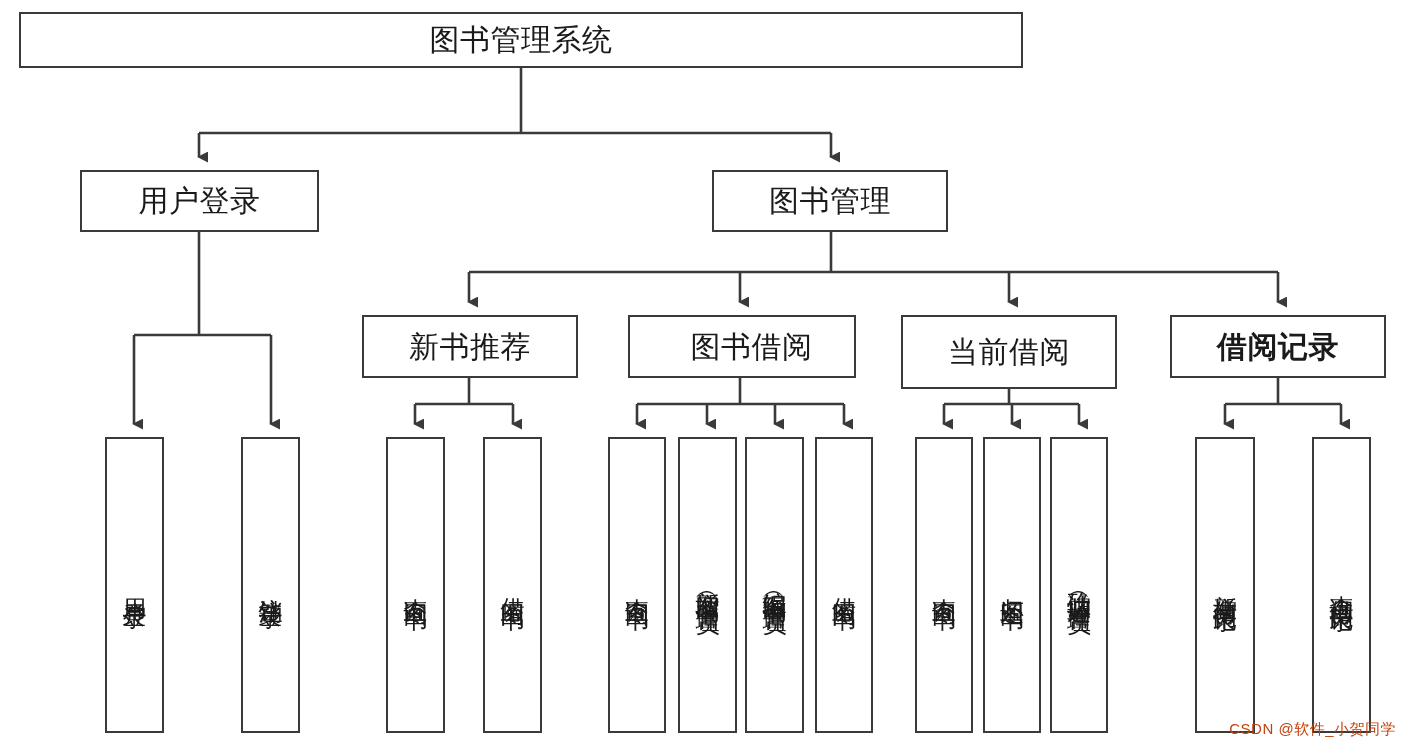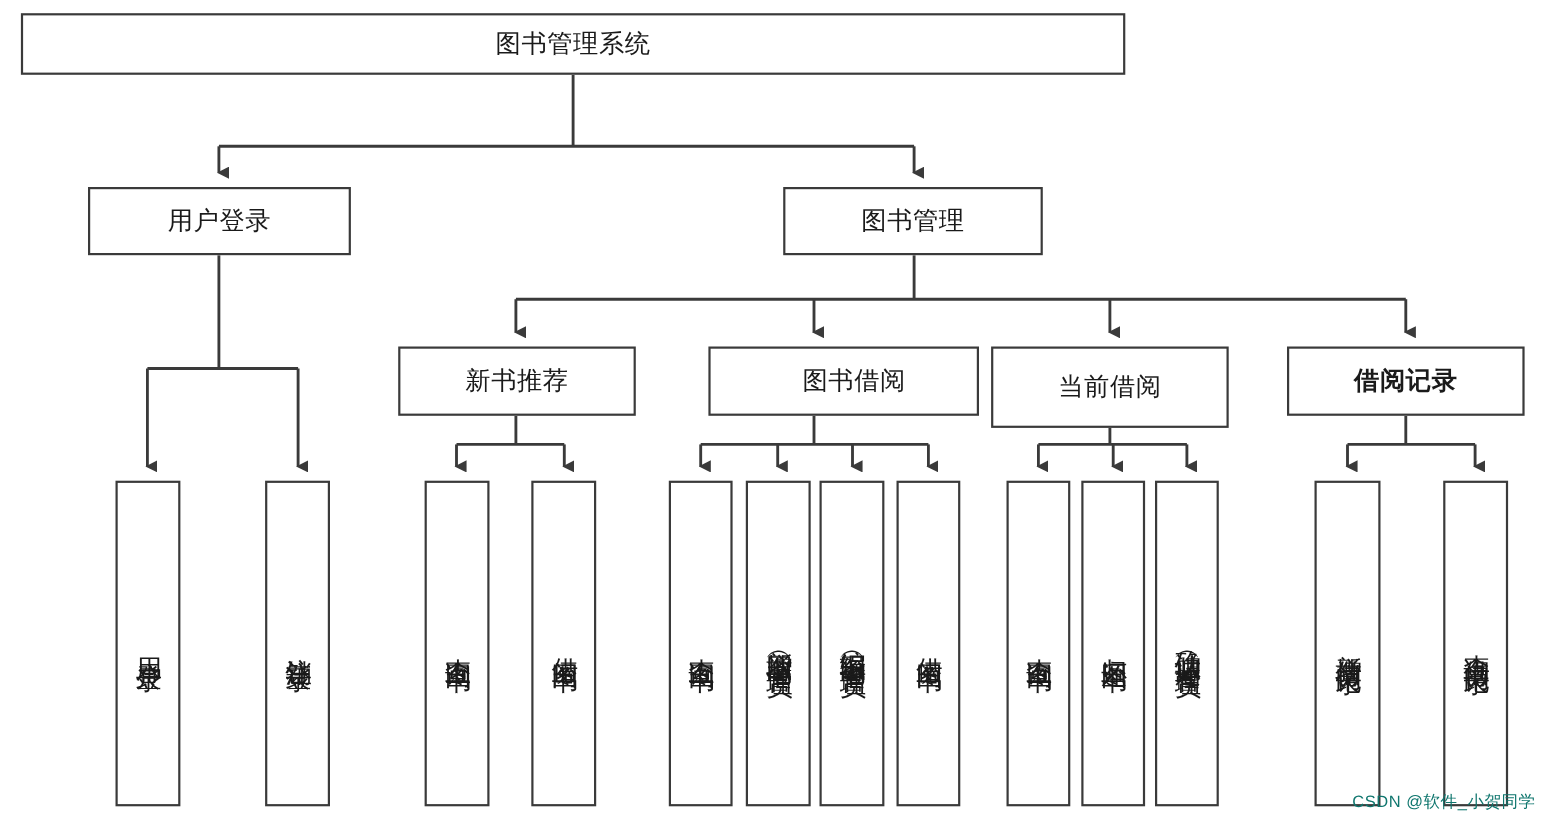--- a/index.html
+++ b/index.html
@@ -35,42 +35,42 @@
     color: #1a1a1a;
   }
   .node-label {
     display: block;
     text-align: center;
     line-height: 1.18;
     white-space: pre;
   }
   
   .node.horiz .node-label {
-    font-size: 23px;
+    font-size: 30px;
     letter-spacing: 0.5px;
   }
   
   .node.vert {
     align-items: center;
     justify-content: center;
   }
   .node.vert .node-label {
     writing-mode: vertical-rl;
     text-orientation: upright;
     font-size: 24px;
     line-height: 1.0;
     letter-spacing: 3px;
     max-height: 272px;
   }
   #watermark {
     position: absolute;
     right: 9px;
     bottom: 8px;
     font-size: 15px;
-    color: #0f766e;
+    color: #c2410c;
     letter-spacing: 0.5px;
     white-space: nowrap;
     pointer-events: none;
   }
 </style>
 </head>
 <body>
 
 <div id="canvas">
 
@@ -135,21 +135,21 @@
   </div>
 
   <div class="node horiz" style="left:362px; top:315px; width:216px; height:63px;">
     <span class="node-label">新书推荐</span>
   </div>
 
   <div class="node horiz" style="left:712px; top:170px; width:236px; height:62px;">
     <span class="node-label">图书管理</span>
   </div>
 
-  <div class="node horiz" style="left:644px; top:315px; width:246px; height:63px;padding-left:19px;">
+  <div class="node horiz" style="left:628px; top:315px; width:228px; height:63px;padding-left:19px;">
     <span class="node-label">图书借阅</span>
   </div>
 
   <div class="node horiz" style="left:901px; top:315px; width:216px; height:74px;">
     <span class="node-label">当前借阅</span>
   </div>
 
   <div class="node horiz" style="left:1170px; top:315px; width:216px; height:63px;font-weight:bold;">
     <span class="node-label">借阅记录</span>
   </div>

